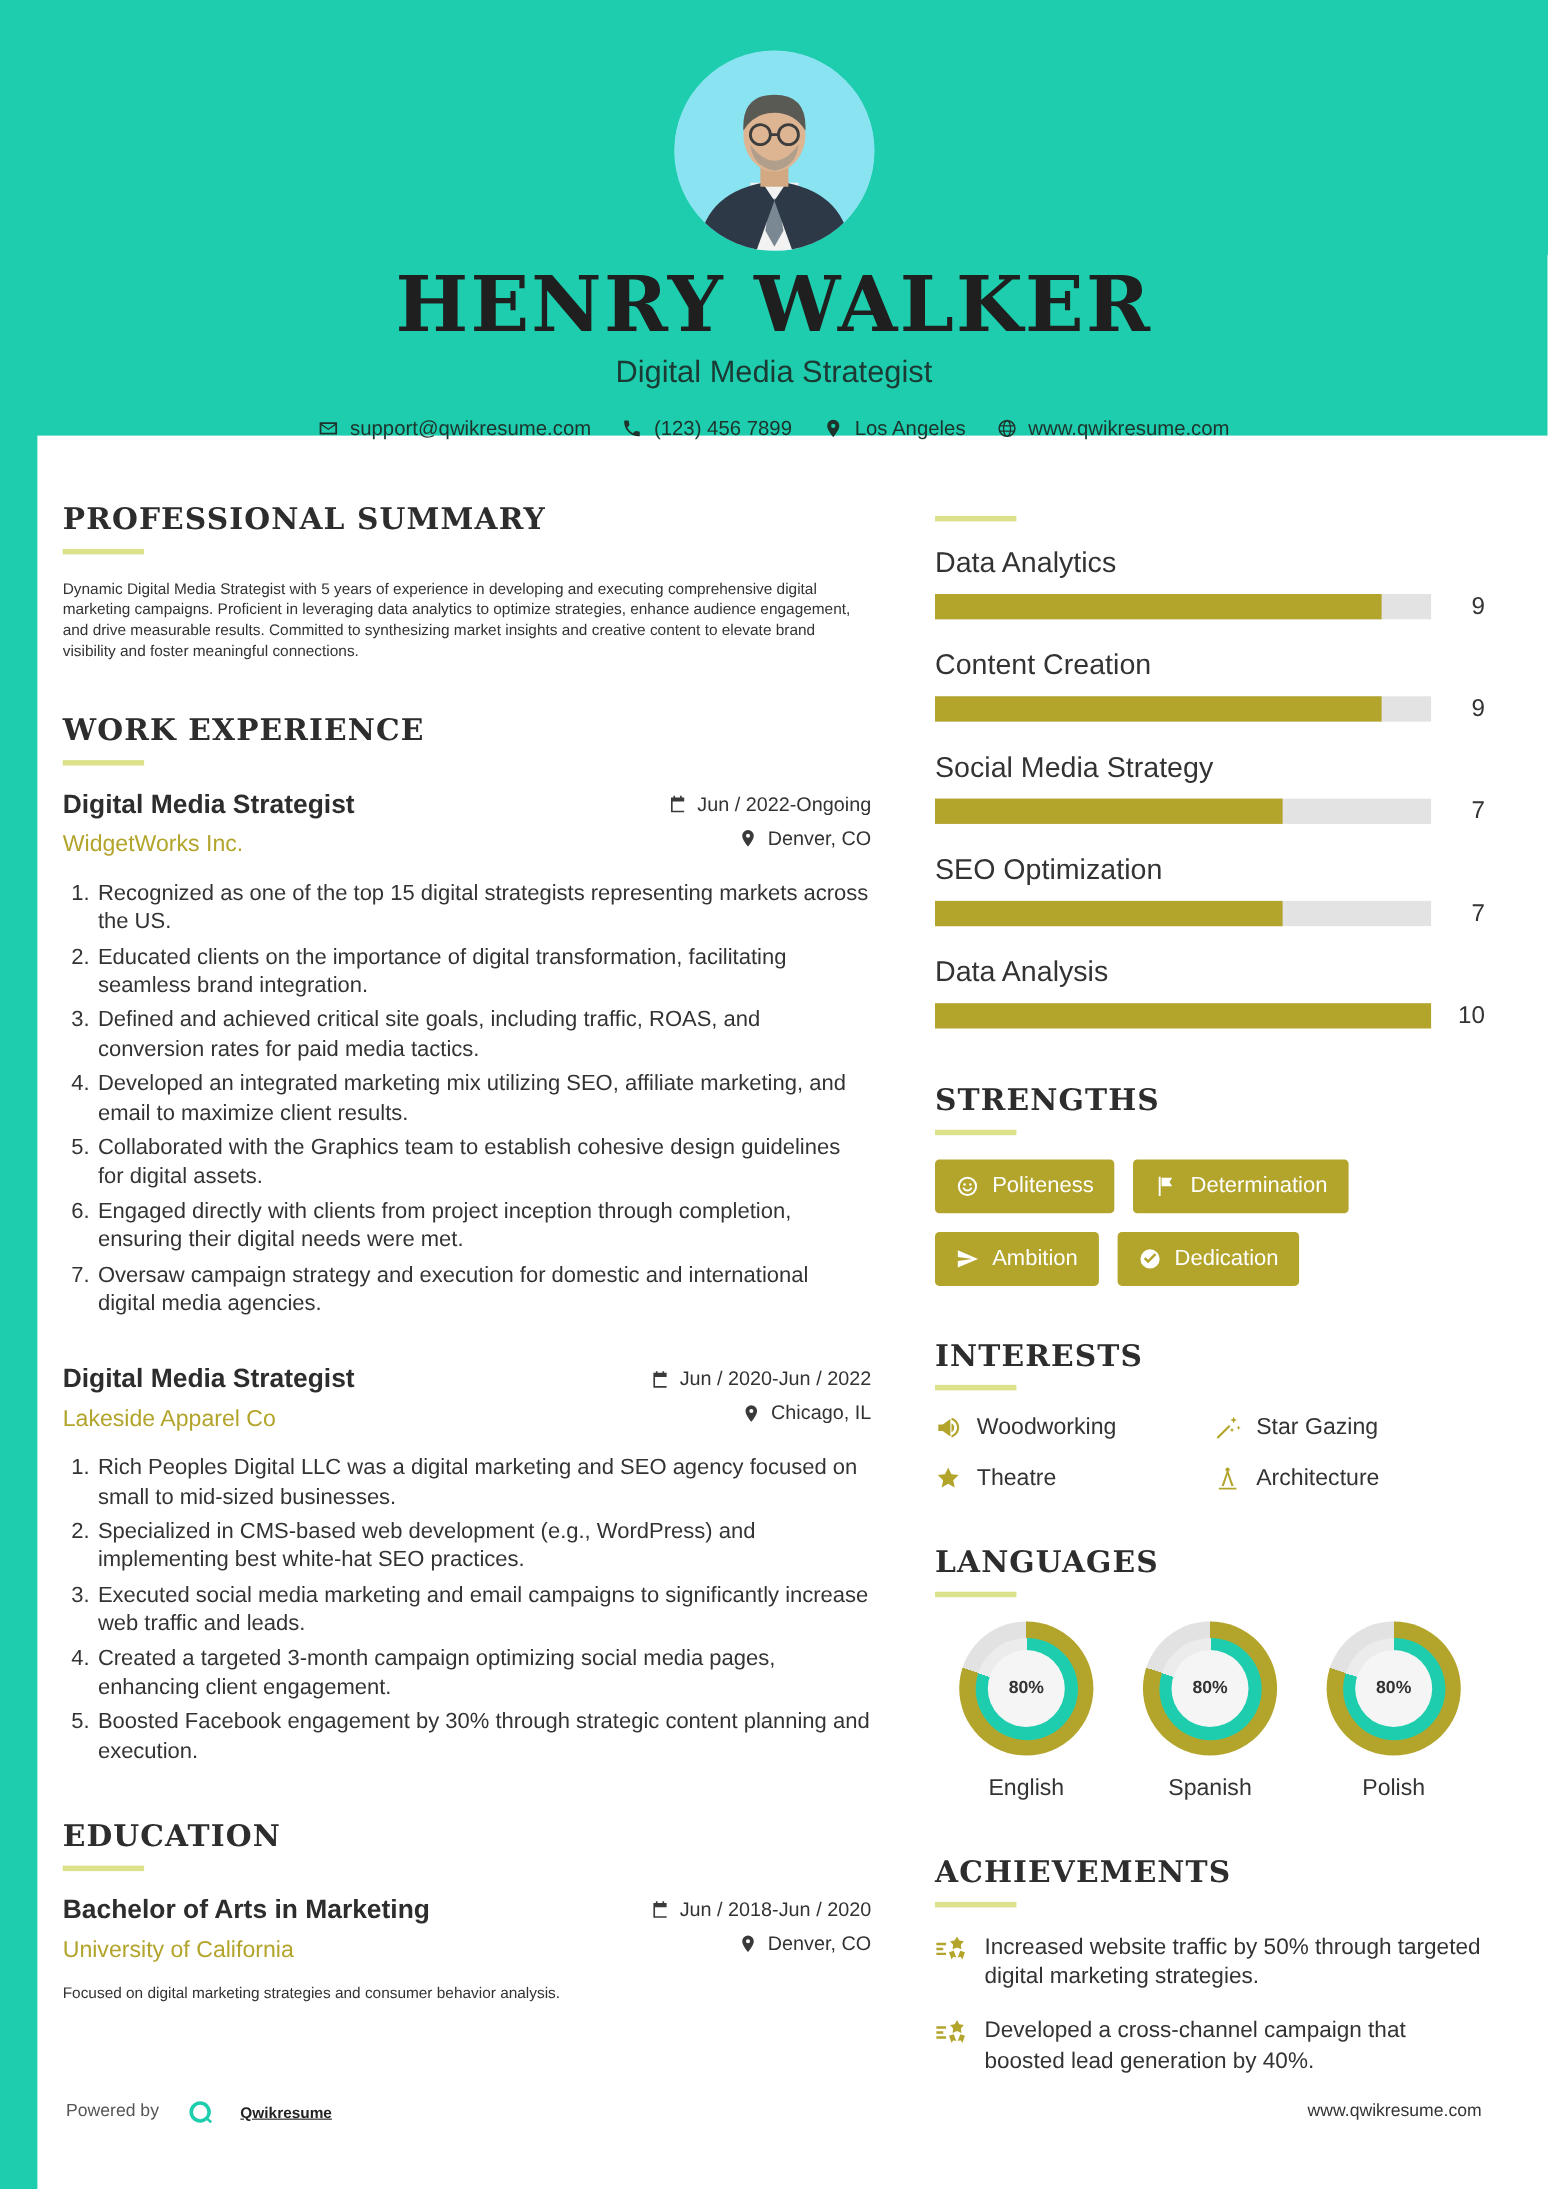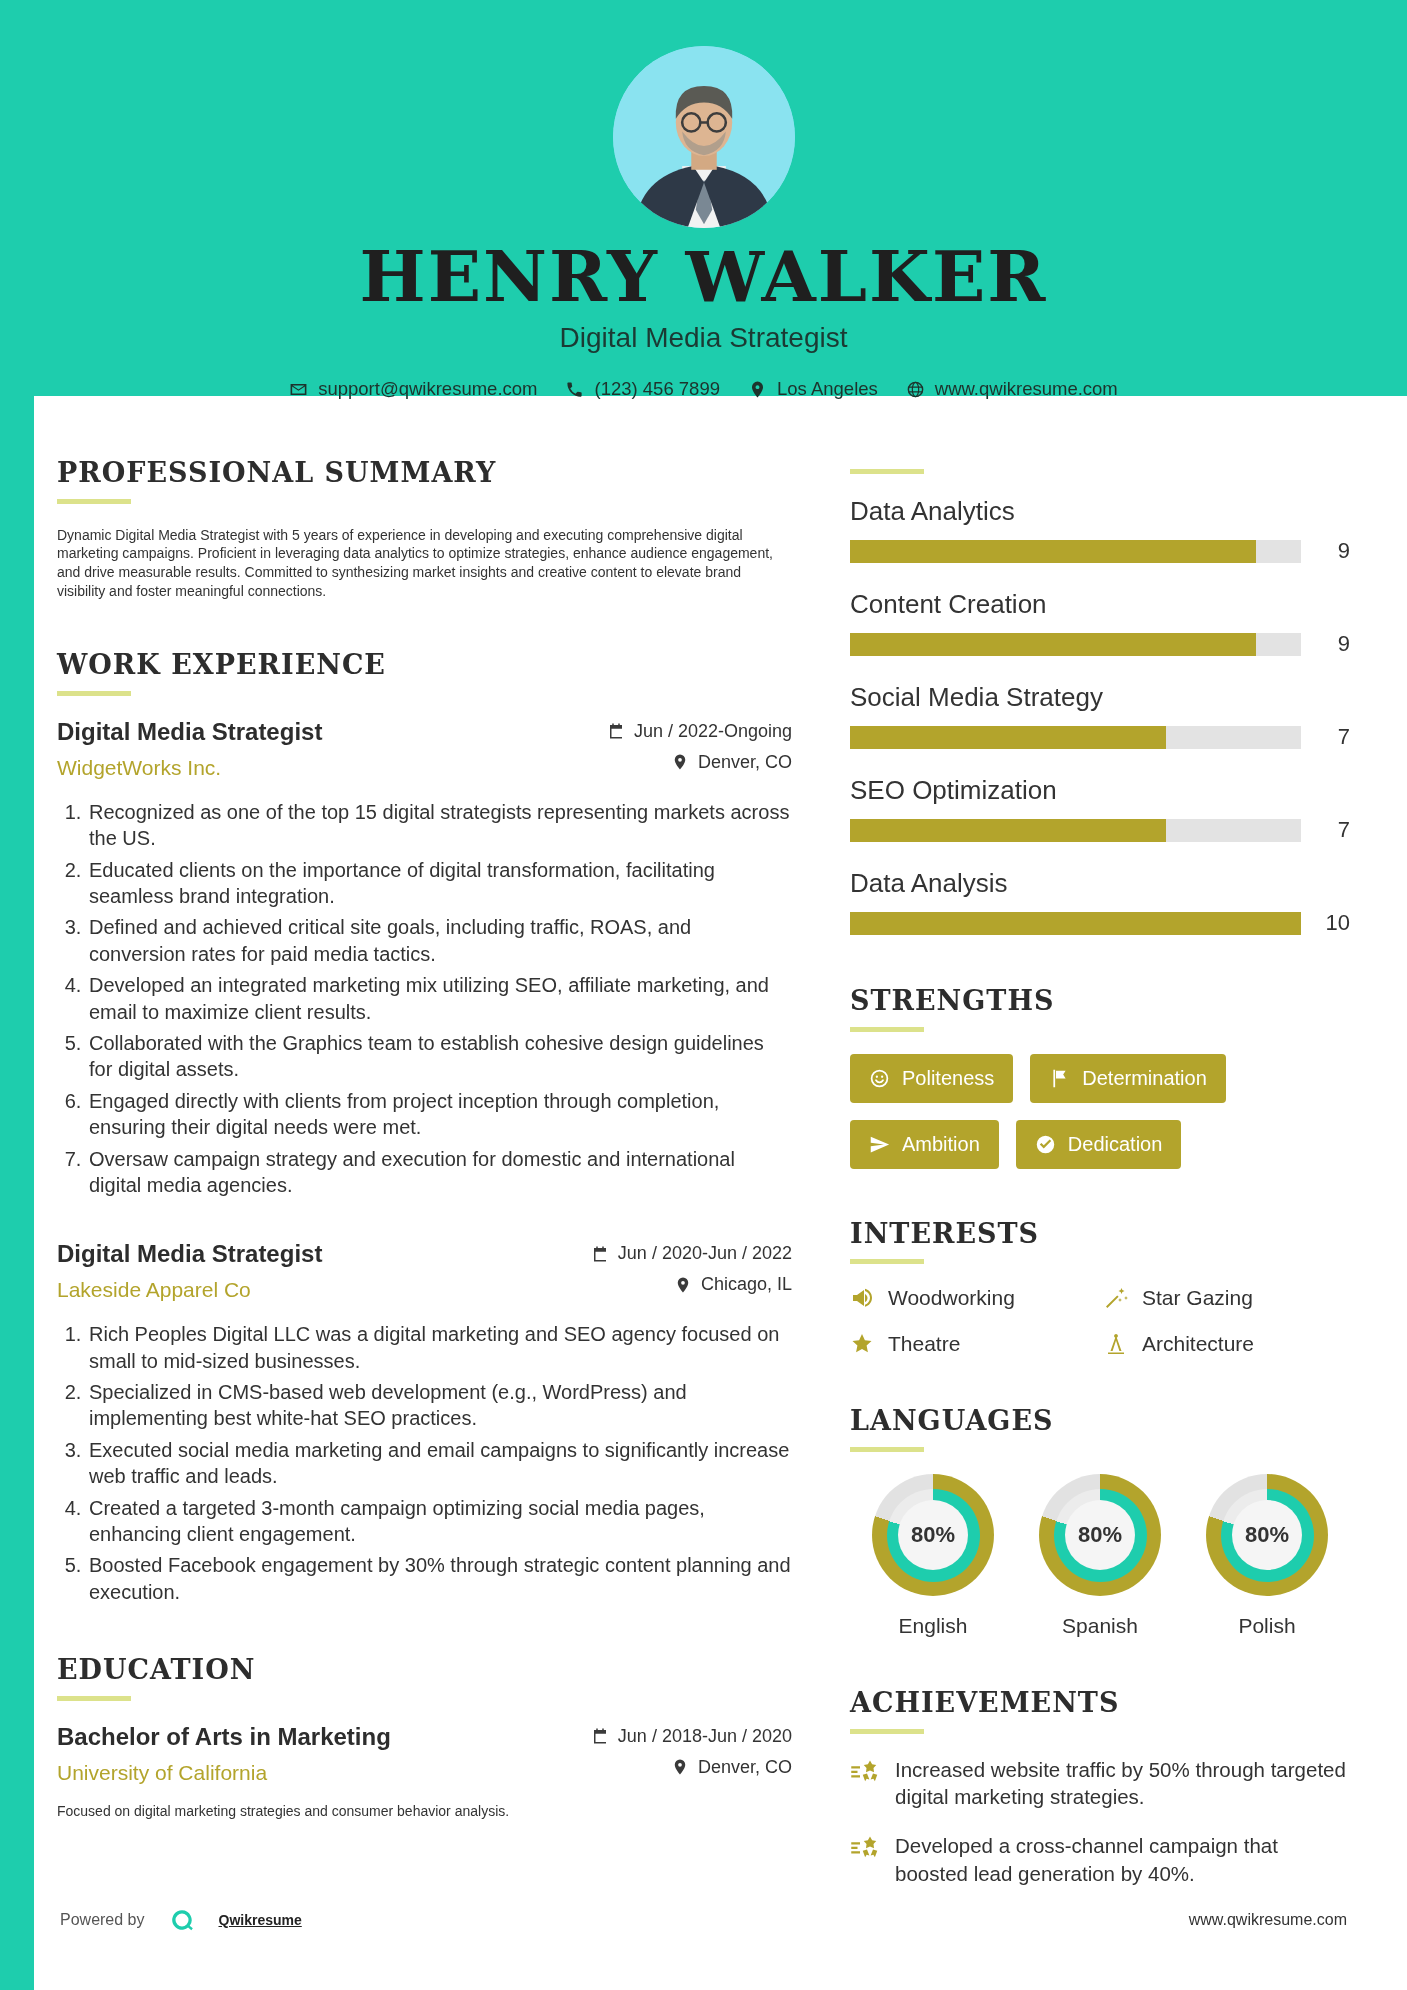--- a/index.html
+++ b/index.html
@@ -74,21 +74,21 @@
   
   .strengths{display:flex;flex-wrap:wrap;gap:17px;margin-top:6px;}
   .badge{display:inline-flex;align-items:center;gap:12px;background:var(--olive);color:#fff;font-size:20px;padding:13px 19px;border-radius:4px;}
   .badge .icon{width:21px;height:21px;color:#fff;}
 
   
   .langs{display:flex;justify-content:space-between;margin-top:14px;padding:0 4px;}
   .lang{display:flex;flex-direction:column;align-items:center;width:158px;}
   .donut{width:122px;height:122px;border-radius:50%;display:flex;align-items:center;justify-content:center;}
   .donut-mid{width:93px;height:93px;border-radius:50%;display:flex;align-items:center;justify-content:center;}
-  .donut-center{width:70px;height:70px;border-radius:50%;background:#f5f5f5;display:flex;align-items:center;justify-content:center;font-size:22px;font-weight:700;color:var(--ink);}
+  .donut-center{width:70px;height:70px;border-radius:50%;background:#f5f5f5;display:flex;align-items:center;justify-content:center;font-size:16px;font-weight:700;color:var(--ink);}
   .lang-label{margin-top:18px;font-size:21px;color:var(--ink);}
 
   
   .ach-item{display:flex;gap:15px;margin-bottom:22px;font-size:20.5px;line-height:1.33;color:var(--ink);}
   .ach-item .icon{width:30px;height:30px;color:var(--olive);margin-top:2px;}
 
   
   .footer{position:absolute;left:0;right:0;bottom:50px;height:40px;display:flex;align-items:center;justify-content:space-between;padding:0 60px;}
   .footer-left{display:flex;align-items:center;gap:24px;}
   .powered{font-size:16px;color:#555;}

